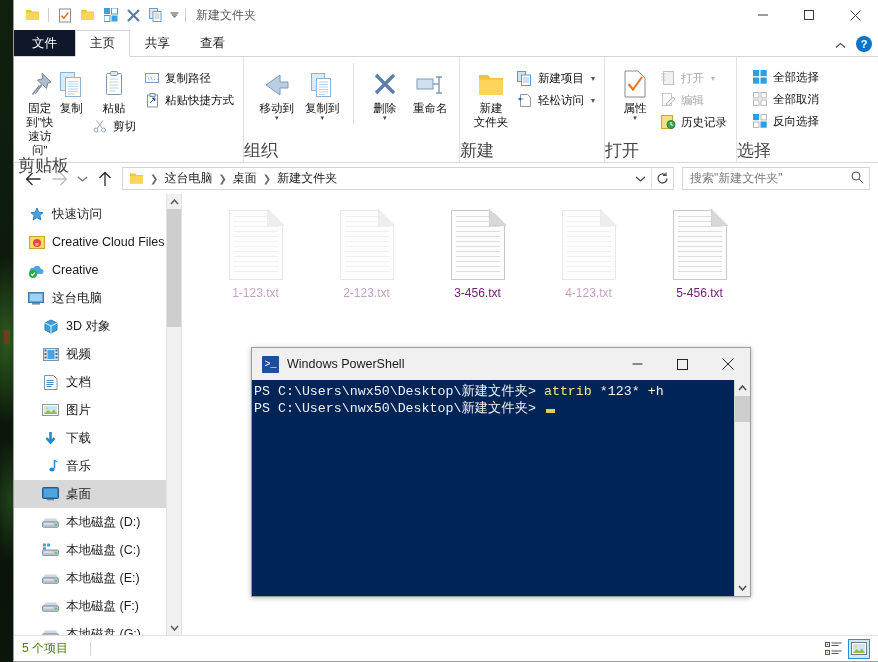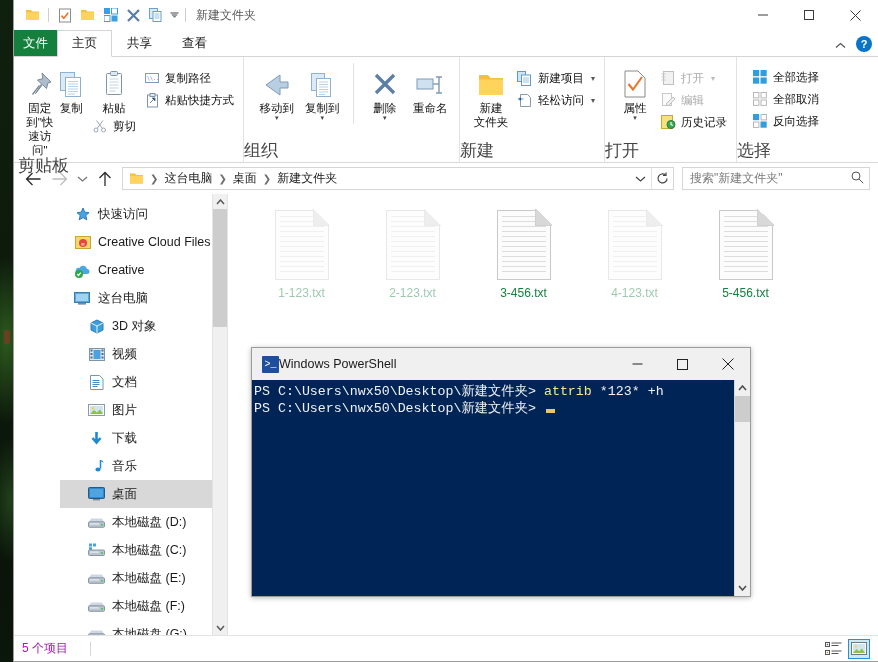--- a/index.html
+++ b/index.html
@@ -73,22 +73,22 @@
     background: #ffffff;
     position: relative;
   }
   .tab {
     padding: 0 14px; display:flex; align-items:center;
     font-size: 12.5px; color: #1a1a1a;
     border: 1px solid transparent;
     border-bottom: none;
   }
   .tab.file {
-    background: #15803d; color:#fff; font-weight: normal;
-    padding: 0 8px;
+    background: #0f172a; color:#fff; font-weight: normal;
+    padding: 0 17px;
   }
   .tab.active {
     background:#fff; border-color:#d4d4d4; border-bottom: 1px solid #fff;
     margin-bottom:-1px;
   }
   .ribbon-right {
     position:absolute; right: 6px; top: 0; height: 27px;
     display:flex; align-items:center; gap: 10px;
   }
   .help-circle {
@@ -162,21 +162,21 @@
     display:flex; align-items:center; padding: 0 5px 0 7px; margin-left: 8px;
   }
   .searchbox .ph { font-size:12px; color:#7b7b7b; flex:1; }
 
   
   .content { flex: 1; display:flex; min-height:0; position: relative; }
 
   
   .navpane {
     flex: 0 0 168px; border-right: 1px solid #e3e3e3;
-    position: relative; overflow: hidden; background:#fff;margin-left:46px;
+    position: relative; overflow: hidden; background:#fff;
   }
   .navlist { padding-top: 6px; }
   .navitem {
     height: 28px; display:flex; align-items:center; gap:7px;
     font-size: 12.5px; color: #1a1a1a; padding-left: 14px; white-space: nowrap;
   }
   .navitem.indent { padding-left: 28px; }
   .navitem.sel { background:#d8d8d8; }
   .navico { width:17px; height:17px; display:flex; align-items:center; justify-content:center; flex-shrink:0; }
   .nav-scroll {
@@ -194,21 +194,21 @@
   
   .filepane { flex: 1; position: relative; background:#fff; overflow:hidden; }
   .filegrid {
     display:flex; flex-wrap:wrap; padding: 10px 0 0 18px; gap: 0px;
   }
   .fileitem {
     width: 111px; height: 115px;
     display:flex; flex-direction:column; align-items:center;
     padding-top: 6px;
   }
-  .filename { font-size: 12px; color:#15803d; margin-top: 6px; }
+  .filename { font-size: 12px; color:#701a75; margin-top: 6px; }
 
   
   .txtdoc { position: relative; width: 54px; height: 70px; }
   .txtdoc .page {
     position:absolute; inset:0; background:#fcfcfc;
     border:1px solid #c9c9c9;
   }
   .txtdoc .fold {
     position:absolute; right:-1px; top:-1px; width:17px; height:17px;
     background: linear-gradient(225deg, #ffffff 0 50%, #d8d8d8 50% 100%);
@@ -217,21 +217,21 @@
   .txtdoc .lines {
     position:absolute; left:5px; right:5px; top:6px; bottom:5px;
     background: repeating-linear-gradient(to bottom, #dcdcdc 0 1px, #fcfcfc 1px 5px);
   }
   .fileitem.hidden-file { opacity: .42; }
 
   
   .statusbar {
     flex: 0 0 26px; height: 26px; border-top:1px solid #e3e3e3;
     display:flex; align-items:center; background:#fff;
-    font-size: 12px; color:#a21caf; padding-left: 8px; gap: 12px;
+    font-size: 12px; color:#4d7c0f; padding-left: 8px; gap: 12px;
   }
   .status-sep { width:1px; height:14px; background:#d6d6d6; margin: 0 10px; }
   .view-btns { margin-left:auto; display:flex; align-items:center; gap:4px; padding-right:8px; }
   .vbtn { width: 22px; height: 20px; display:flex;align-items:center;justify-content:center; }
   .vbtn.sel { border:1px solid #2a8fd4; background:#cde8f7; }
 
   
   #psh {
     position: absolute; left: 251px; top: 347px;
     width: 500px; height: 250px;
@@ -243,21 +243,21 @@
   .psh-title {
     flex: 0 0 32px; display:flex; align-items:center; background:#f0f0f0;
     position:relative;
   }
   .psh-ico {
     width: 17px; height:17px; margin-left:10px; background:#1f4e9c;
     display:flex; align-items:center; justify-content:center;
     color:#fff; font-size:10px; font-family:"Liberation Mono", monospace;
     border-radius:1px;
   }
-  .psh-name { font-size:12.5px; color:#1a1a1a; margin-left:0; }
+  .psh-name { font-size:12.5px; color:#1a1a1a; margin-left:8px; }
   .psh-ctrls { position:absolute; right:0; top:0; height:32px; display:flex; }
   .psh-wc { width:45px;height:32px;display:flex;align-items:center;justify-content:center;color:#222; }
   .psh-body {
     flex: 1; background:#012456; position: relative; overflow:hidden;
     display:flex;
   }
   .psh-text {
     flex:1;
     font-family: "Liberation Mono", "DejaVu Sans Mono", monospace;
     font-size: 13.3px; line-height: 17px;

